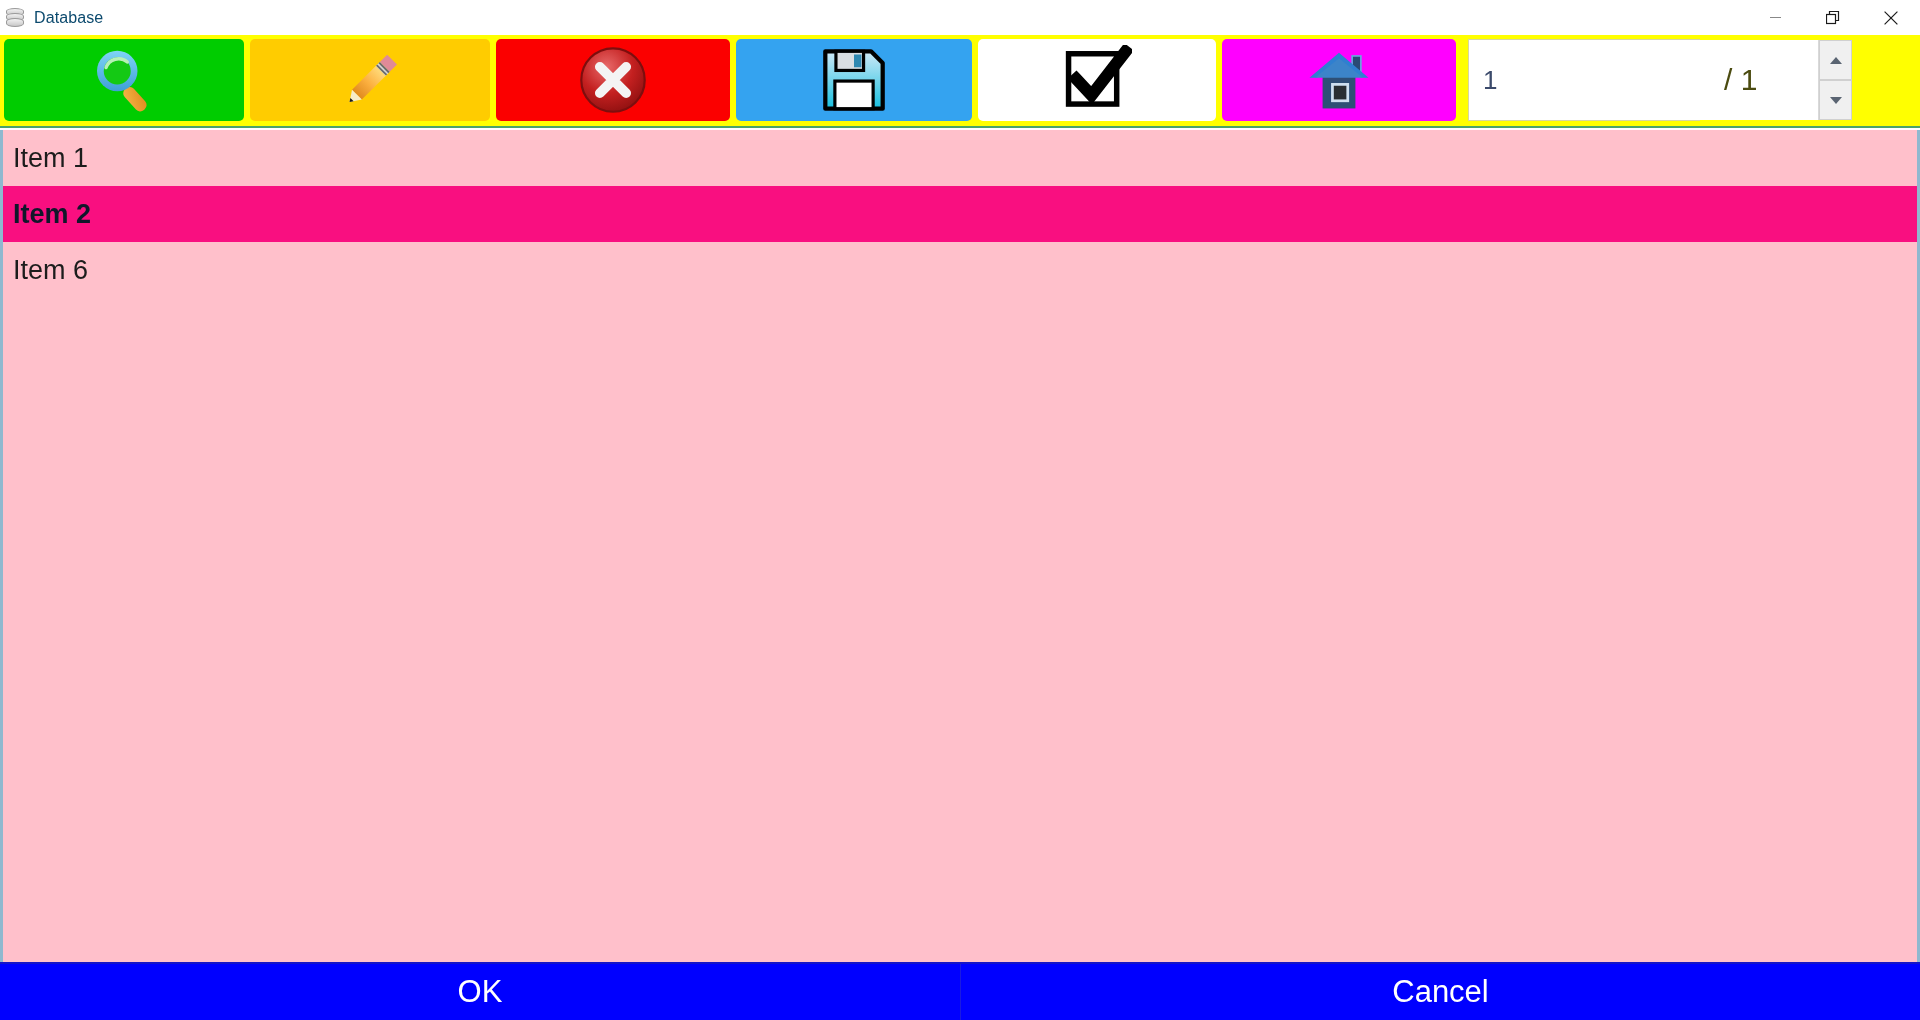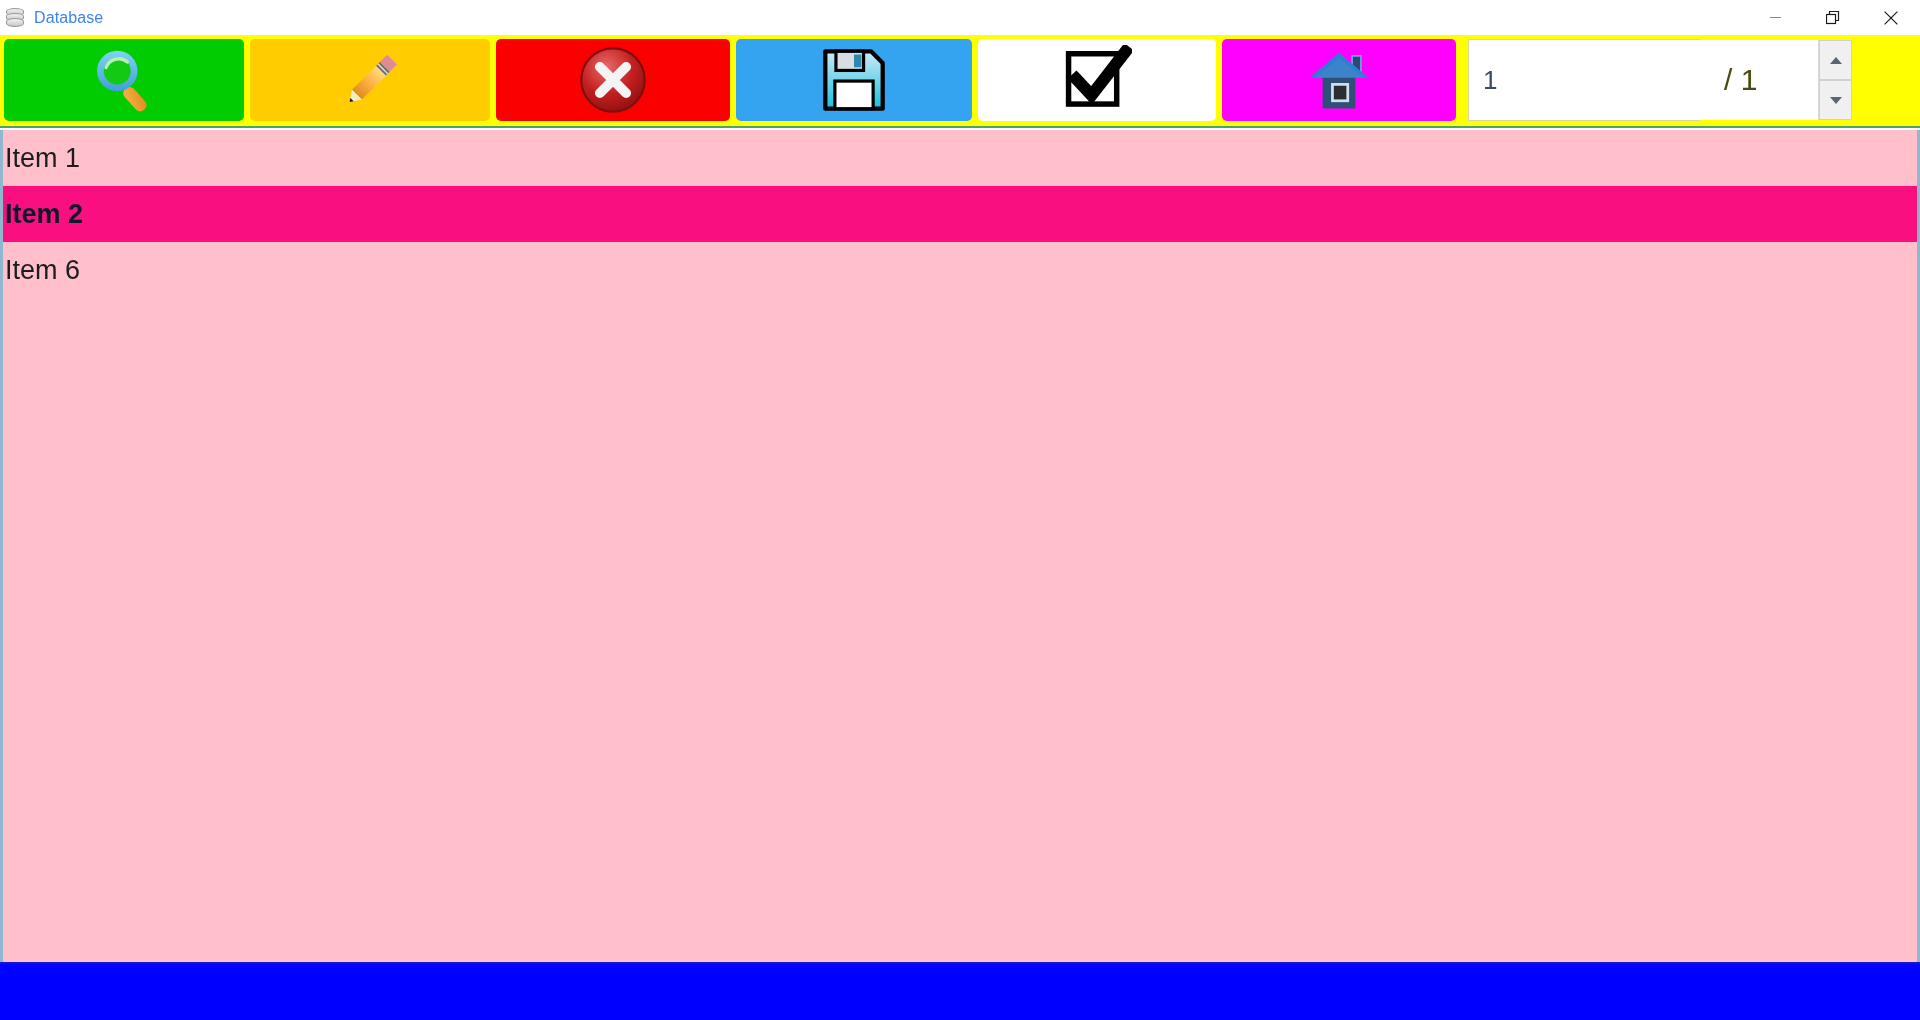--- a/index.html
+++ b/index.html
@@ -23,21 +23,21 @@
   }
   .db-cyl {
     position: absolute; left: 2px; width: 18px;
     background: linear-gradient(to bottom,#f2f2f2,#c8c8c8);
     border: 1px solid #9a9a9a; border-radius: 50% / 38%;
   }
   .db-cyl.c1 { top: 1px;  height: 8px; }
   .db-cyl.c2 { top: 6px;  height: 8px; }
   .db-cyl.c3 { top: 11px; height: 9px; }
   .title-text {
-    font-size: 16px; color: #3b82f6; letter-spacing: .1px;
+    font-size: 16px; color: #0c4a6e; letter-spacing: .1px;
   }
   .win-controls {
     position: absolute; right: 0; top: 0; height: 35px;
     display: flex; align-items: stretch;
   }
   .win-btn {
     width: 58px; display: flex; align-items: center; justify-content: center;
     background: #ffffff; border: none; cursor: default;
   }
   .win-btn svg { display: block; }
@@ -93,21 +93,21 @@
 
   
   .list {
     position: absolute; left: 0; top: 130px; width: 1920px; height: 832px;
     background: #ffc0cb;
     border-left: 3px solid #8fb8cf; border-right: 3px solid #8fb8cf;
     overflow: hidden;
   }
   .list-item {
     height: 56px; display: flex; align-items: center;
-    padding-left: 2px; font-size: 27px; color: #1c1c1c; cursor: pointer;
+    padding-left: 10px; font-size: 27px; color: #1c1c1c; cursor: pointer;
     background: #ffc0cb;
   }
   .list-item.selected {
     background: #f90f80; color: #0f172a; font-weight: bold;
   }
 
   
   .footer {
     position: absolute; left: 0; top: 962px; width: 1920px; height: 58px;
     display: flex; background: #0000ff;
@@ -271,15 +271,17 @@
     <div class="page-total">/ 1</div>
   </div>
 
   <div class="list">
     <div class="list-item">Item 1</div>
     <div class="list-item selected">Item 2</div>
     <div class="list-item">Item 6</div>
   </div>
 
   <div class="footer">
+    <button class="foot-btn">OK</button>
+    <button class="foot-btn">Cancel</button>
   </div>
 
 </div>
 
 </body></html>

